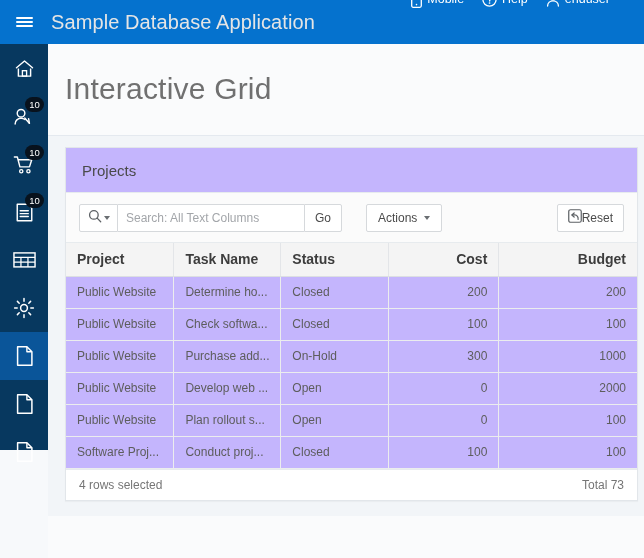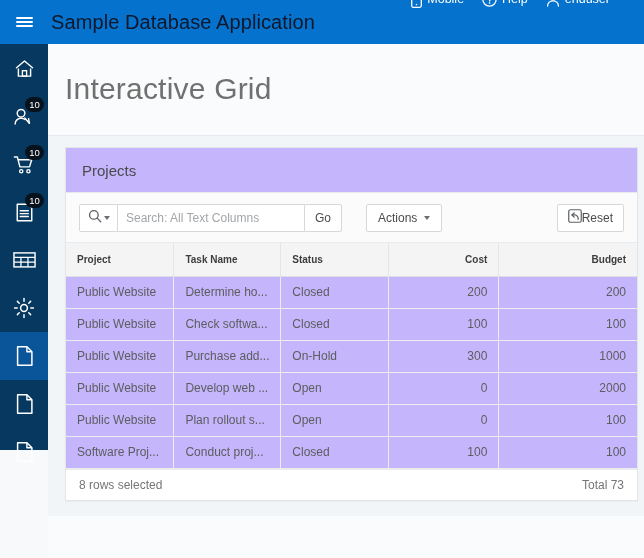--- a/index.html
+++ b/index.html
@@ -42,21 +42,21 @@
   }
   #hamburger .bar {
     display: block;
     width: 17px;
     height: 1.6px;
     background: #ffffff;
     margin: 2.4px 0;
     border-radius: 1px;
   }
   #app-title {
-    color: #0f172a;
+    color: #e5e5e5;
     font-size: 20px;
     font-weight: 400;
     letter-spacing: .1px;
     margin-left: 3px;
     white-space: nowrap;
   }
   #topbar-right {
     margin-left: auto;
     display: flex;
     align-items: center;
@@ -247,21 +247,21 @@
     border-collapse: collapse;
     table-layout: fixed;
     font-size: 12px;
   }
   #ig-grid thead th {
     background: #f4f4f4;
     border-bottom: 1px solid #dcdfe2;
     border-right: 1px solid #e3e5e8;
     color: #3d3d3d;
     font-weight: bold;
-    font-size: 10px;
+    font-size: 14px;
     height: 33px;
     padding: 0 11px;
     text-align: left;
     box-sizing: border-box;
     white-space: nowrap;
     overflow: hidden;
   }
   #ig-grid thead th.num { text-align: right; }
   #ig-grid thead th:last-child { border-right: none; }
   #ig-grid tbody td {
@@ -542,20 +542,20 @@
               <td>Software Proj...</td>
               <td>Conduct proj...</td>
               <td>Closed</td>
               <td class="num">100</td>
               <td class="num">100</td>
             </tr>
           </tbody>
         </table>
 
         <div id="ig-footer">
-          <span>8 rows selected</span>
+          <span>4 rows selected</span>
           <span id="total-label">Total 73</span>
         </div>
 
       </div>
     </div>
   </div>
 </div>
 
 </body></html>

